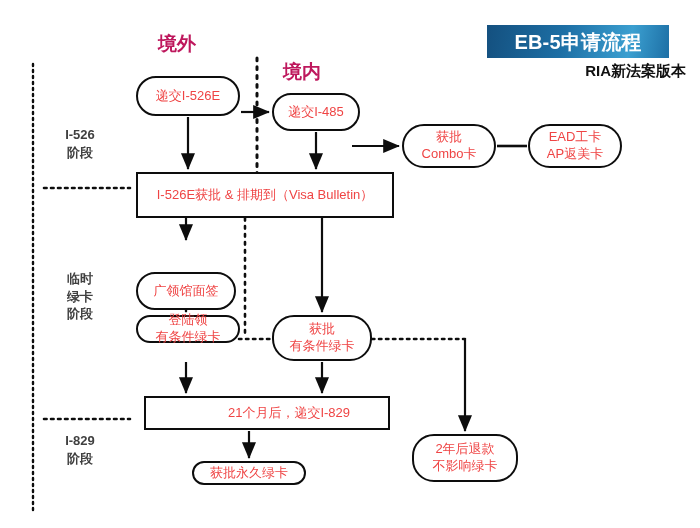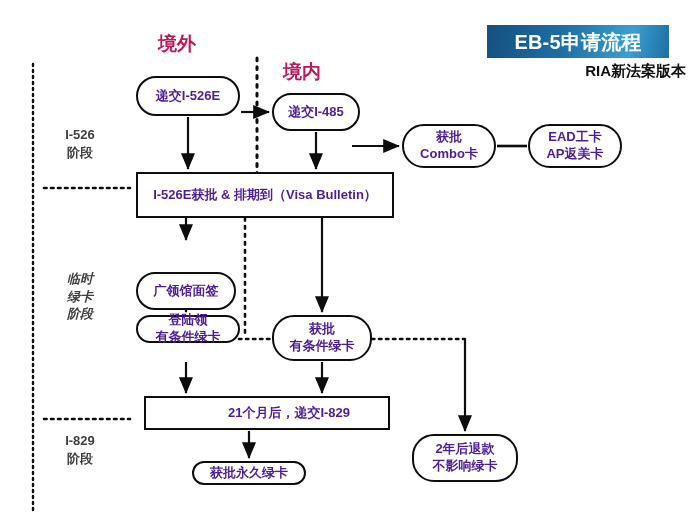--- a/index.html
+++ b/index.html
@@ -74,36 +74,36 @@
     position: absolute;
     font-size: 13px;
     font-weight: bold;
     color: #404040;
     text-align: center;
     line-height: 1.35;
     white-space: nowrap;
   }
   .stage-label .ln { display: block; }
   .stage-1 { left: 52px; top: 126px; width: 56px; }
-  .stage-2 { left: 52px; top: 270px; width: 56px; font-style: italic; }
+  .stage-2 { left: 52px; top: 270px; width: 56px; }
   .stage-3 { left: 52px; top: 432px; width: 56px; }
 
   
   .node {
     position: absolute;
     box-sizing: border-box;
     border: 2.2px solid #0d0d0d;
     background: #ffffff;
     display: flex;
     align-items: center;
     justify-content: center;
     text-align: center;
-    color: #4c1d95;
+    color: #ef4444;
     font-size: 13px;
-    font-weight: bold;
+    font-weight: normal;
     line-height: 1.3;
   }
   .node.pill { border-radius: 22px; }
   .node.rect { border-radius: 0px; }
   .node .txt { display: block; padding: 0 6px; white-space: nowrap; }
   .node .txt .ln { display: block; }
 
   
   .n-i526e   { left: 136px; top: 76px;  width: 104px; height: 40px; }
   .n-i485    { left: 272px; top: 93px;  width: 88px;  height: 38px; }

